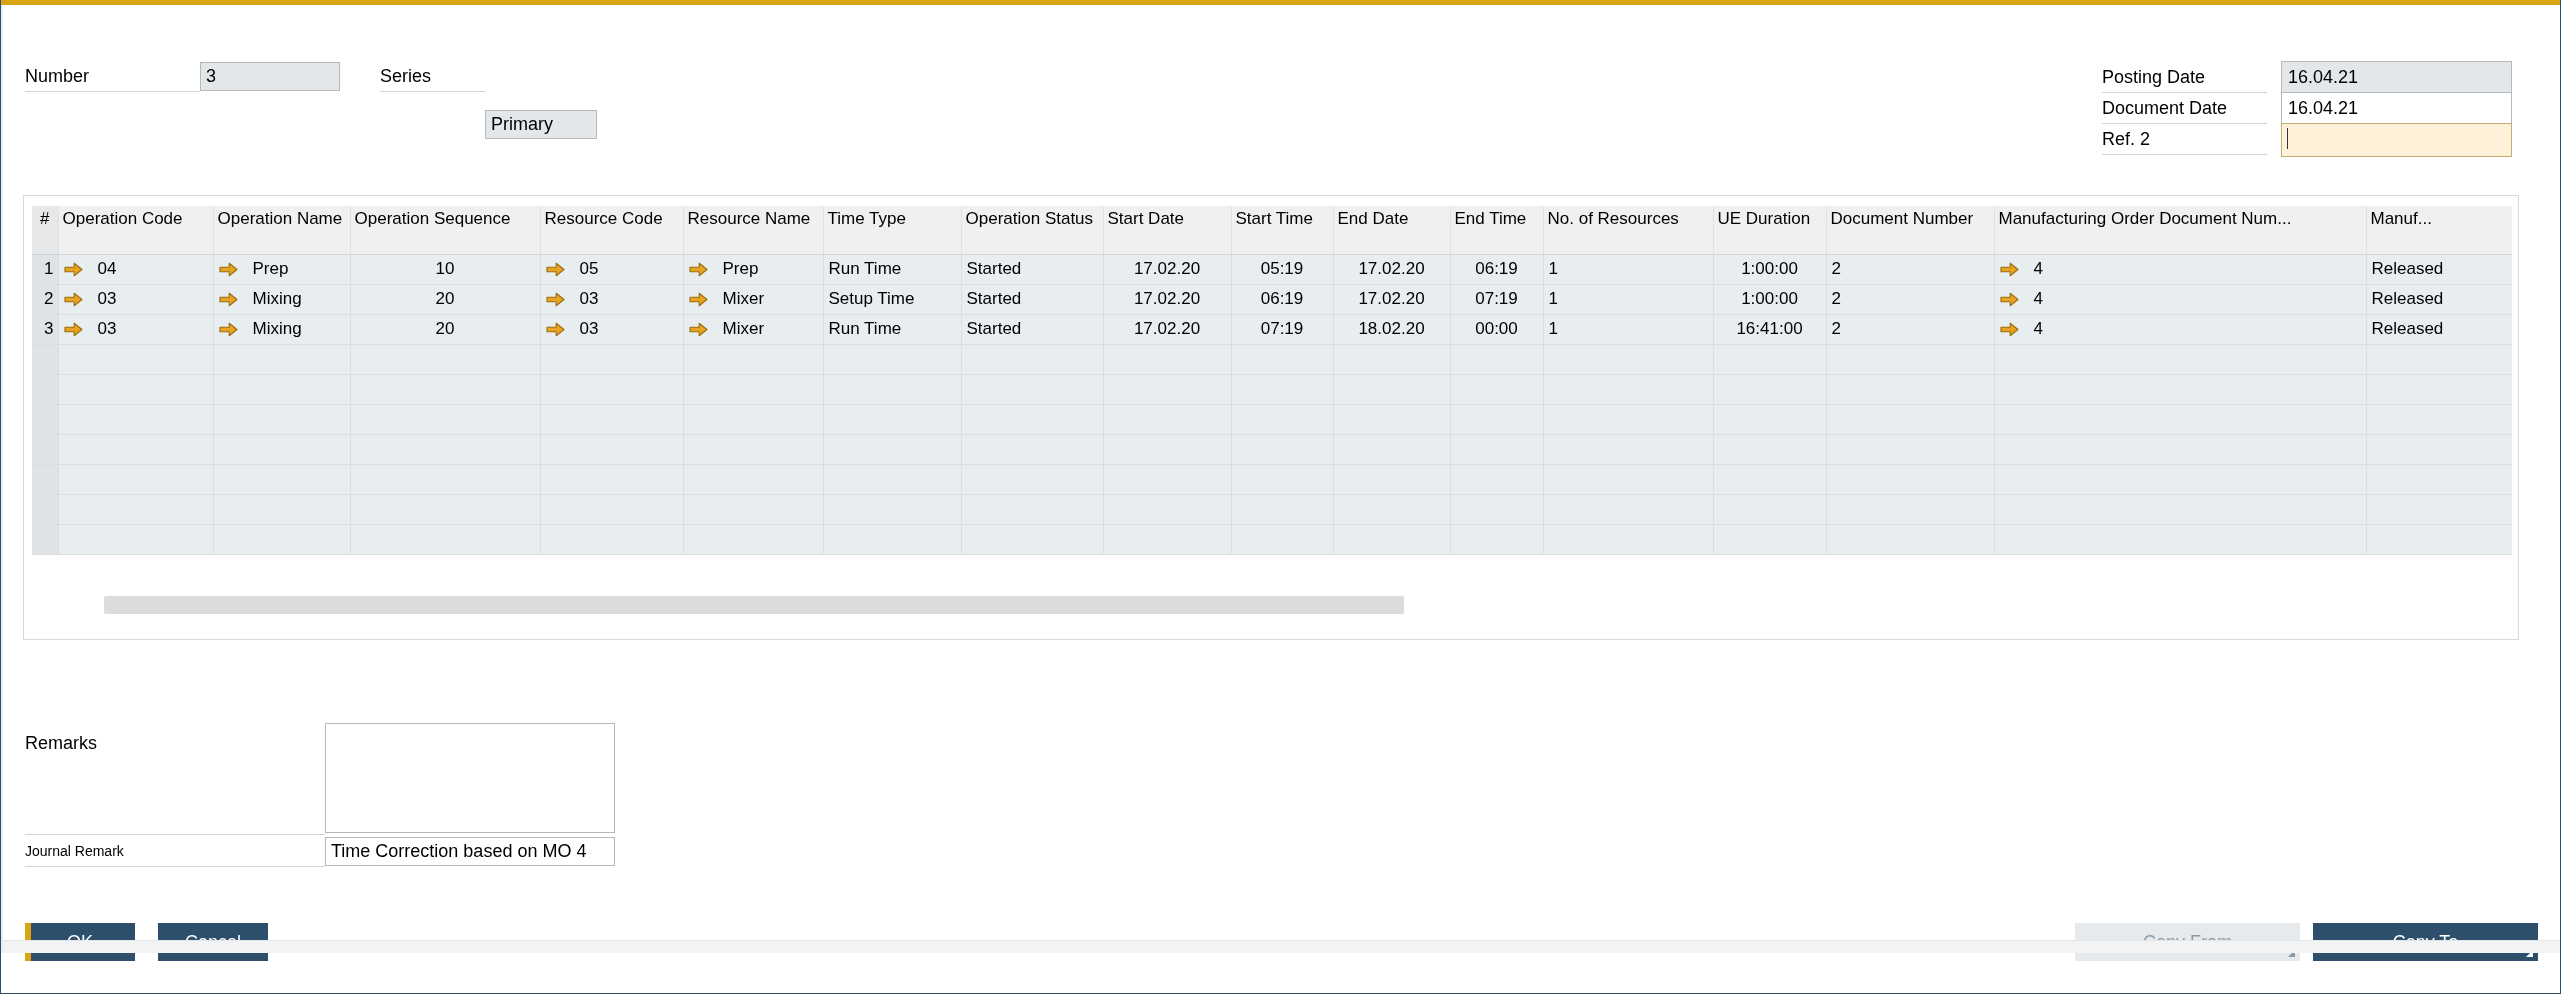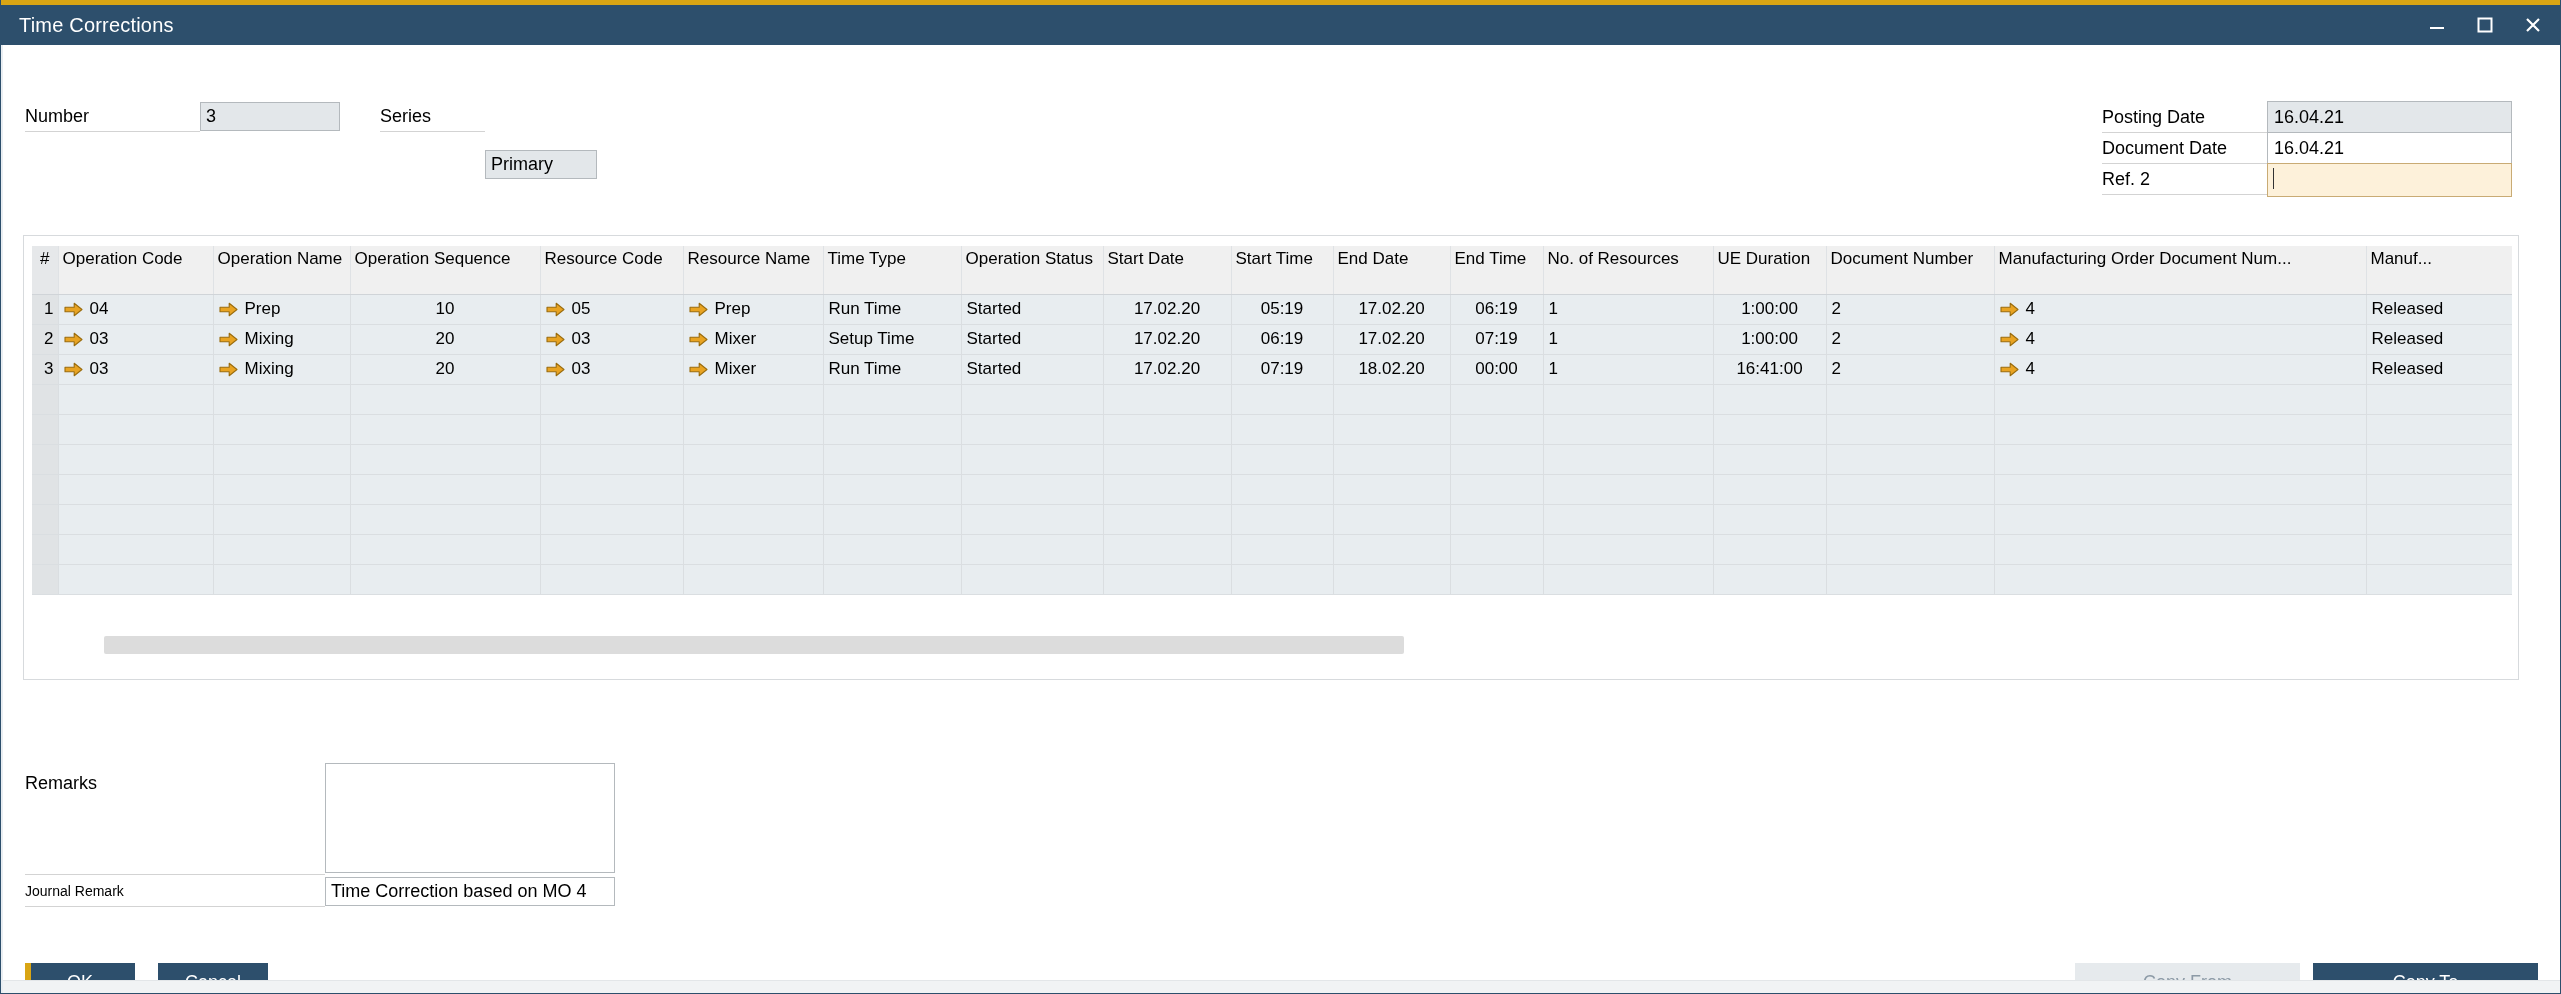--- a/index.html
+++ b/index.html
@@ -114,20 +114,21 @@
   #rightblock {
     position: absolute;
     right: 48px;
     top: 57px;
     width: 410px;
   }
   .rrow {
     display: flex;
     align-items: center;
     height: 31px;
+    gap: 14px;
   }
   .rlabel {
     width: 165px;
     font-size: 18px;
     color: #000;
     height: 31px;
     display: flex;
     align-items: center;
     border-bottom: 1px solid #d3d3d3;
   }
@@ -210,21 +211,21 @@
   }
   table.grid td.num {
     background: #e0e3e5;
     text-align: right;
     padding: 0 4px 0 2px;
     color: #000;
   }
   table.grid td.r { text-align: center; }
   table.grid tr.empty td { height: 30px; }
 
-  .linkcell { display: flex; align-items: center; gap: 7px; }
+  .linkcell { display: flex; align-items: center; gap: 15px; }
   .linkarrow { flex: 0 0 auto; display: block; }
 
   
   #hscroll {
     position: absolute;
     left: 8px;
     top: 400px;
     width: 2480px;
     height: 20px;
     background: transparent;
@@ -352,47 +353,20 @@
     border-top: 1px solid #e3e6e8;
   }
 </style>
 </head>
 <body>
 
 <div id="window">
 
   <div id="accent-bar"></div>
 
-  <div id="titlebar">
-    <span id="titlebar-text">Time Corrections</span>
-
-    <div id="window-controls">
-      <div class="winbtn">
-        <span>
-          <svg width="18" height="18" viewBox="0 0 18 18">
-              <rect x="2" y="11" width="14" height="2" fill="#ffffff"></rect>
-            </svg>
-        </span>
-      </div>
-      <div class="winbtn">
-        <span>
-          <svg width="18" height="18" viewBox="0 0 18 18">
-              <rect x="2.5" y="2.5" width="13" height="13" fill="none" stroke="#ffffff" stroke-width="2"></rect>
-            </svg>
-        </span>
-      </div>
-      <div class="winbtn">
-        <span>
-          <svg width="18" height="18" viewBox="0 0 18 18">
-              <path d="M3 3 L15 15 M15 3 L3 15" stroke="#ffffff" stroke-width="2.2" fill="none"></path>
-            </svg>
-        </span>
-      </div>
-    </div>
-  </div>
 
   <div id="client">
 
     <div id="topform">
 
       <div class="field-row flabel flabel-underline" id="lbl-number">Number</div>
       <div class="field-row finput readonly" id="inp-number">3</div>
 
       <div class="field-row flabel flabel-underline" id="lbl-series">Series</div>
       <div class="field-row finput readonly" id="inp-series">Primary</div>

